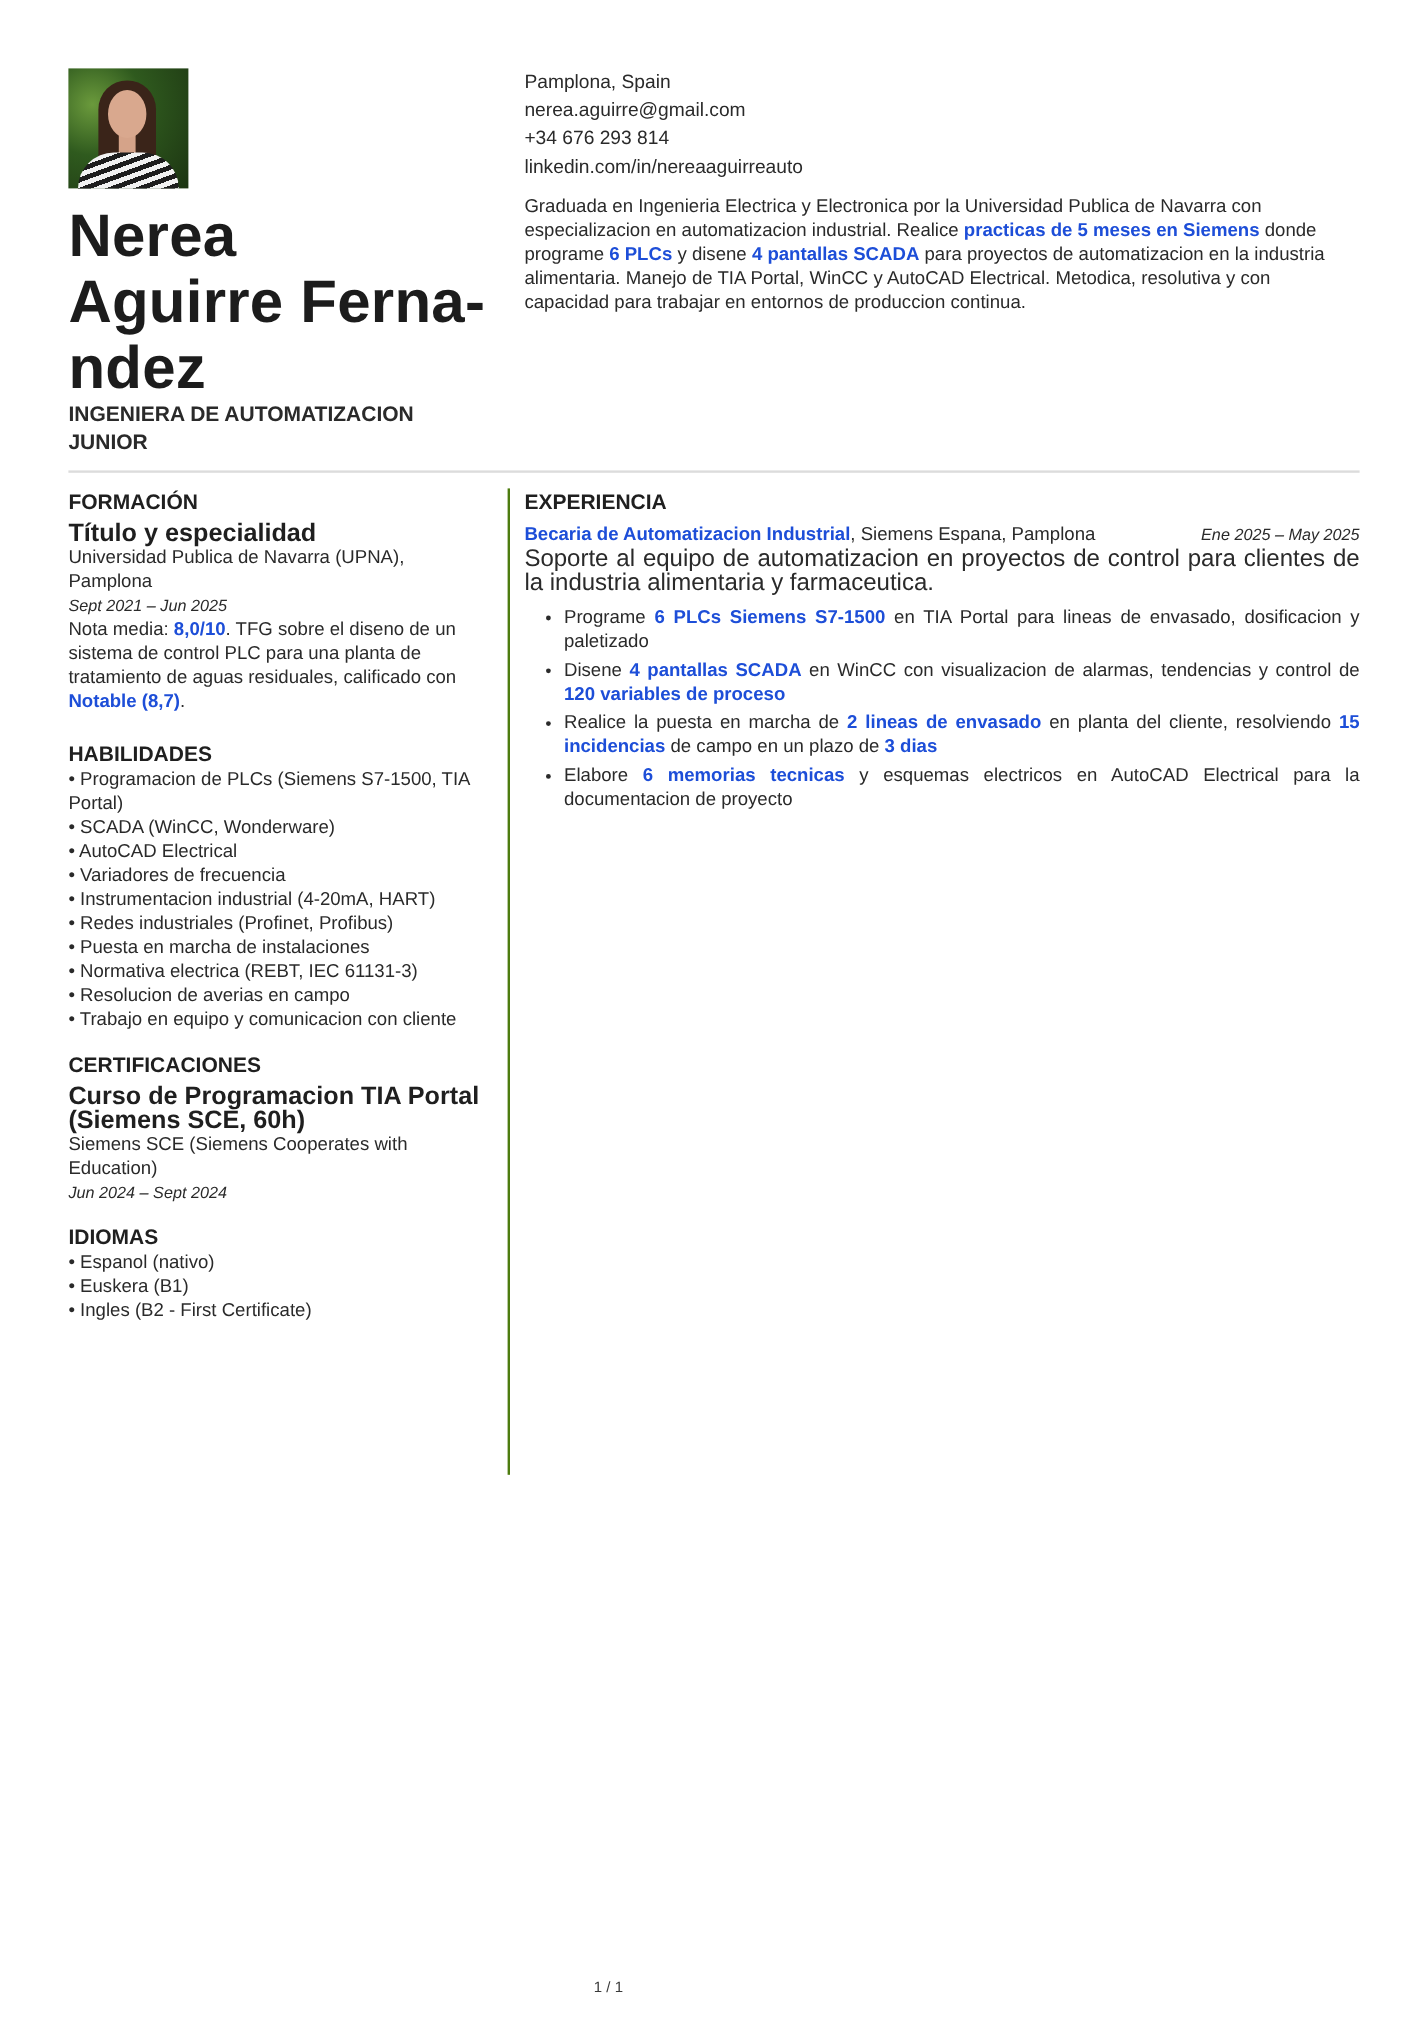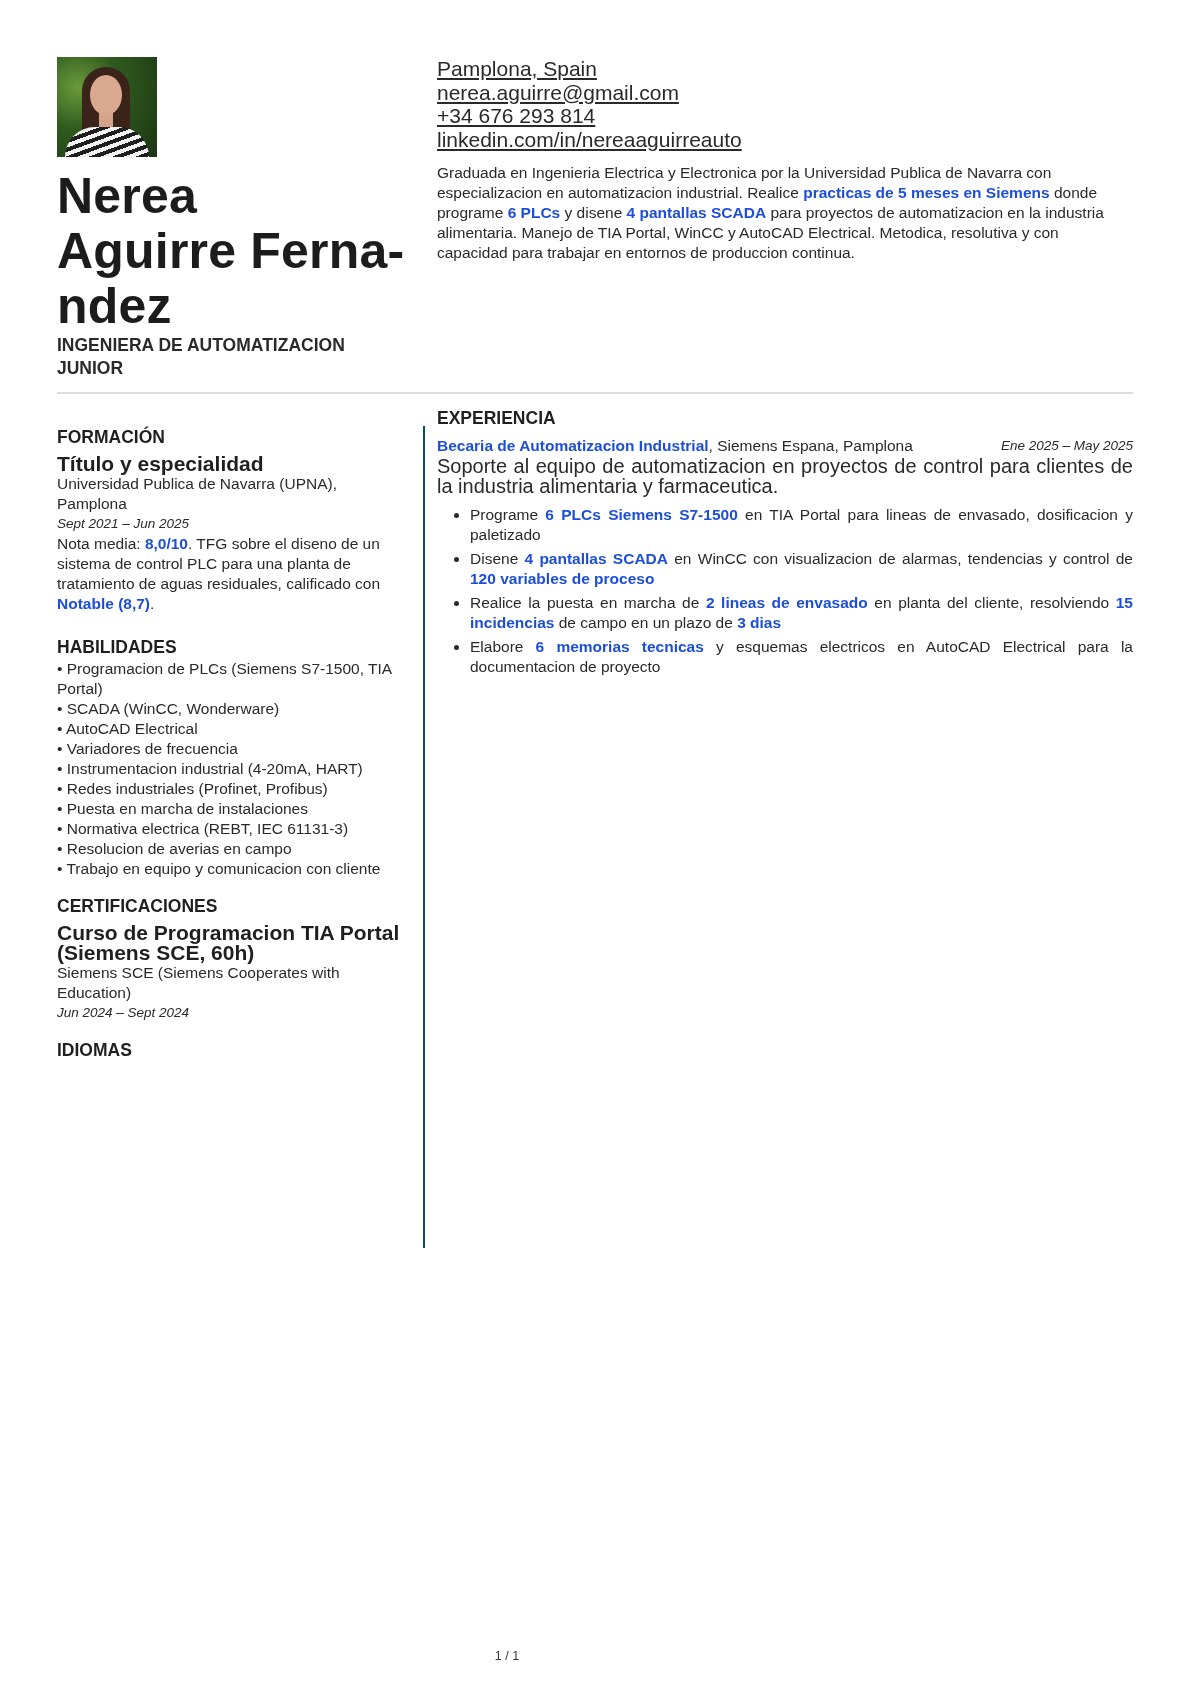--- a/index.html
+++ b/index.html
@@ -11,27 +11,27 @@
   .hdr-right { margin-left:13px; width:696px; }
   .photo { width:100px; height:100px; display:block; position:relative; overflow:hidden;
            background:radial-gradient(circle at 20% 30%, #6b9a3c 0, #2f5a1e 40%, #1c3412 100%); }
   .photo .face { position:absolute; left:33px; top:18px; width:32px; height:40px; border-radius:50%; background:#d9a88e; }
   .photo .hair { position:absolute; left:25px; top:10px; width:48px; height:80px; border-radius:24px 24px 8px 8px; background:#3a2419; }
   .photo .body { position:absolute; left:8px; top:70px; width:84px; height:40px; border-radius:30px 30px 0 0;
                  background:repeating-linear-gradient(160deg, #f2f2f2 0 4px, #1e1e1e 4px 8px); }
   .photo .neck { position:absolute; left:42px; top:55px; width:14px; height:24px; background:#d5a389; }
   .name { margin:12px 0 0 0; font-size:50px; line-height:55px; font-weight:bold; color:#1c1c1c; letter-spacing:0.2px; }
   .jobtitle { font-size:17.5px; line-height:23px; font-weight:bold; color:#2a2a2a; margin-top:0px; }
-  .contact div { font-size:21px; line-height:23.5px; color:#2a2a2a;text-decoration:underline; }
+  .contact div { font-size:16px; line-height:23.5px; color:#2a2a2a; }
   .contact { margin-top:0px; }
   .summary { margin-top:12px; font-size:15.5px; line-height:20px; color:#2a2a2a; text-align:left; }
   b { font-weight:bold; color:#1d4ed8; }
   .rule { margin-top:12px; height:2px; background:#dcdcdc; width:1076px; }
   .cols { display:flex; margin-top:13px; }
-  .col-left { width:350px; padding-right:16px; border-right:2px solid #0c4a6e; min-height:822px;margin-top:19px; }
+  .col-left { width:350px; padding-right:16px; border-right:2px solid #4d7c0f; min-height:822px; }
   .col-right { width:696px; margin-left:12px; }
   h2 { margin:0; font-size:17.5px; line-height:23px; font-weight:bold; color:#1f1f1f; }
   .sub { font-size:21px; font-weight:bold; line-height:20px; margin-top:5px; color:#1f1f1f; }
   .txt { font-size:15.5px; line-height:20px; }
   .date { font-size:13.5px; line-height:20px; font-style:italic; }
   ul.bul { margin:9px 0 0 0; padding-left:33px; }
   ul.bul li { font-size:15.5px; line-height:20px; }
   .sec { margin-top:16px; }
   .plain-list div { font-size:15.5px; line-height:20px; }
   .exp-head { display:flex; justify-content:space-between; margin-top:6px; font-size:15.5px; line-height:20px; }
@@ -103,20 +103,25 @@
 
       <section class="sec">
         <h2>CERTIFICACIONES</h2>
         <div class="sub">Curso de Programacion TIA Portal (Siemens SCE, 60h)</div>
         <div class="txt">Siemens SCE (Siemens Cooperates with Education)</div>
         <div class="date">Jun 2024 – Sept 2024</div>
       </section>
 
       <section class="sec">
         <h2>IDIOMAS</h2>
+        <div class="plain-list">
+          <div>• Espanol (nativo)</div>
+          <div>• Euskera (B1)</div>
+          <div>• Ingles (B2 - First Certificate)</div>
+        </div>
       </section>
     </div>
 
     <div class="col-right">
       <section>
         <h2>EXPERIENCIA</h2>
         <div class="exp-head">
           <span><b>Becaria de Automatizacion Industrial</b><span>, Siemens Espana, Pamplona</span></span>
           <span class="date">Ene 2025 – May 2025</span>
         </div>

